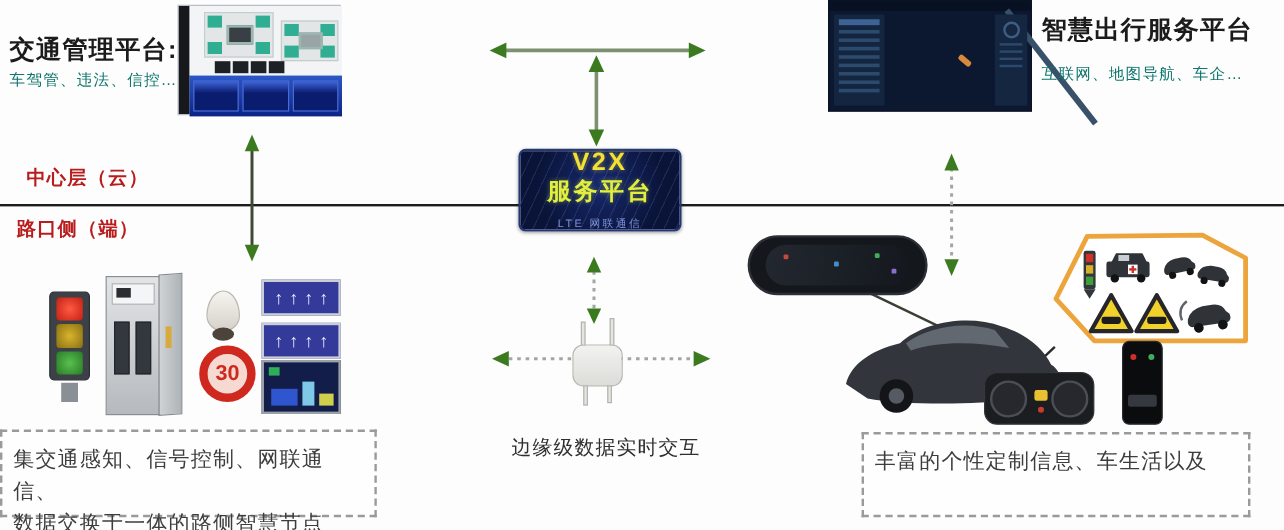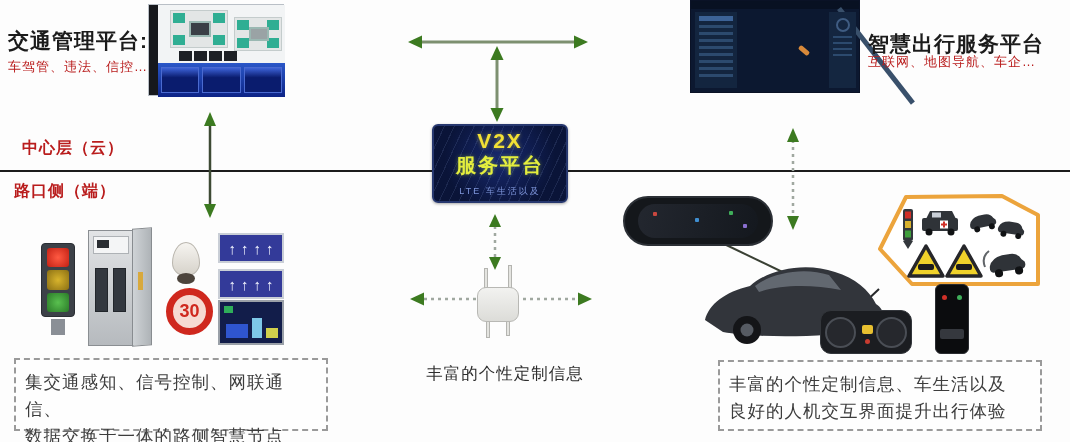--- a/index.html
+++ b/index.html
@@ -14,24 +14,24 @@
   .overlay{position:absolute;left:0;top:0;pointer-events:none;}
 
   
   .divider{left:0;top:170px;width:1070px;height:2px;background:#1c1c1c;}
   .layer-label{font-size:16px;font-weight:600;color:#b91c1c;letter-spacing:1px;}
   .lbl-cloud{left:22px;top:138px;}
   .lbl-road{left:14px;top:181px;}
 
   
   .plat-title{font-size:21px;font-weight:700;color:#1b1b1b;letter-spacing:1px;}
-  .plat-sub{font-size:13px;color:#b91c1c;letter-spacing:1px;}
+  .plat-sub{font-size:13px;color:#0f766e;letter-spacing:1px;}
   .tm-title{left:8px;top:27px;}
   .tm-sub{left:8px;top:58px;}
-  .mb-title{left:868px;top:30px;font-family:Liberation Mono, monospace;}
+  .mb-title{left:868px;top:11px;font-family:Liberation Mono, monospace;}
   .mb-sub{left:868px;top:53px;}
   .toplink{left:392px;top:10px;width:210px;text-align:center;font-size:17px;font-weight:600;color:#242424;letter-spacing:1px;}
 
   
   .tm-shot{left:148px;top:4px;width:136px;height:92px;background:#dfe4e8;border:1px solid #b9bfc6;}
   .tm-strip{left:0;top:0;width:9px;height:100%;background:#16181c;}
   .tm-top{left:9px;top:0;width:127px;height:58px;background:#f2f4f5;}
   .tile{background:#e3e6e6;border:1px solid #c4cccc;}
   .tile .c{position:absolute;width:12px;height:10px;background:#2fae93;}
   .tile .ctr{position:absolute;left:18px;top:10px;width:22px;height:16px;background:#3a3f46;border:2px solid #9ab8b2;}
@@ -50,21 +50,21 @@
   .mb-left i{display:block;height:3px;margin:4px 4px 0;background:#2c4a6e;}
   .mb-left i:first-child{background:#3c6296;height:5px;}
   .mb-road{left:60px;top:-10px;width:120px;height:5px;background:#39506b;transform:rotate(52deg);transform-origin:0 0;left:150px;top:6px;}
   .mb-mark{left:107px;top:47px;width:12px;height:5px;background:#d8893a;transform:rotate(40deg);border-radius:2px;}
   .mb-right{left:138px;top:11px;width:27px;height:76px;background:#142640;}
   .mb-right .ring{margin:6px auto 4px;width:14px;height:14px;border:2px solid #3f5c82;border-radius:50%;}
   .mb-right i{display:block;height:2px;margin:4px 4px 0;background:#2c4a6e;}
 
   
   .v2x{
-    left:432px;top:124px;width:136px;height:79px;border-radius:6px;
+    left:432px;top:124px;width:136px;height:69px;border-radius:6px;
     background:
       repeating-linear-gradient(115deg, rgba(150,175,235,.13) 0 1px, transparent 1px 9px),
       radial-gradient(circle at 50% 42%, #17286e 0%, #0a1438 70%);
     border:2px solid #27386f;
     display:flex;flex-direction:column;align-items:center;justify-content:center;
     box-shadow:0 1px 3px rgba(0,0,0,.35);
   }
   .v2x-l1{font-size:21px;font-weight:700;color:#f2e035;letter-spacing:2px;line-height:1.1;text-shadow:0 0 4px rgba(242,224,53,.5);}
   .v2x-l2{font-size:20px;font-weight:700;color:#e4ee3e;letter-spacing:2px;line-height:1.2;text-shadow:0 0 4px rgba(200,238,62,.45);}
   .v2x-l3{margin-top:8px;font-size:9px;color:#7d94d8;letter-spacing:2px;}
@@ -105,21 +105,21 @@
   
   .rsu{left:477px;top:268px;width:42px;height:70px;}
   .rsu .ant{position:absolute;width:4px;background:#e4e4e0;border:1px solid #b4b4b0;}
   .rsu .a1{left:7px;top:0;height:21px;} .rsu .a2{right:7px;top:-3px;height:24px;}
   .rsu .a3{left:9px;bottom:0;height:19px;} .rsu .a4{right:9px;bottom:2px;height:17px;}
   .rsu .body{position:absolute;left:0;top:19px;width:42px;height:35px;background:linear-gradient(180deg,#f2f2f0,#dcdcd8);border:1px solid #b8b8b4;border-radius:9px;}
 
   
   .mid-caption{left:403px;top:358px;width:204px;text-align:center;font-size:16.5px;color:#2e2e2e;font-weight:500;line-height:1.85;letter-spacing:1px;}
   .dashed-box{border:2px dashed #9a9a9a;padding:9px 9px;font-size:17.5px;color:#3d3d3d;font-weight:500;line-height:1.55;letter-spacing:1px;background:#fefefe;}
-  .box-left{left:14px;top:358px;width:314px;height:73px;}
+  .box-left{left:0;top:358px;width:314px;height:73px;}
   .box-right{left:718px;top:360px;width:324px;height:71px;}
 
   
   .mirror{left:623px;top:196px;width:150px;height:50px;background:#14171b;border:2px solid #2c3036;border-radius:26px;}
   .mirror .scr{position:absolute;left:13px;top:6px;right:13px;bottom:6px;background:linear-gradient(100deg,#23272f,#14181e);border-radius:18px;}
   .mirror .d{position:absolute;width:4px;height:4px;border-radius:1px;}
   .mirror .d1{left:28px;top:14px;background:#c8473f;}
   .mirror .d2{left:70px;top:20px;background:#3f8ed0;}
   .mirror .d3{left:104px;top:13px;background:#3fae5a;}
   .mirror .d4{left:118px;top:26px;background:#8a6fd0;}
@@ -202,21 +202,21 @@
         <i></i>
         <i></i>
     </div>
   </div>
   <div class="abs plat-title mb-title">智慧出行服务平台</div>
   <div class="abs plat-sub mb-sub">互联网、地图导航、车企…</div>
 
   <div class="abs v2x">
     <div class="v2x-l1">V2X</div>
     <div class="v2x-l2">服务平台</div>
-    <div class="v2x-l3">LTE 车生活以及</div>
+    <div class="v2x-l3">LTE 网联通信</div>
   </div>
 
   <svg class="overlay" width="1070" height="442">
 
     <g>
       <line x1="420" y1="42" x2="576" y2="42" stroke="#7d9070" stroke-width="3"></line>
       <polygon points="408,42 422,35.5 422,48.5" fill="#3c7a20"></polygon>
       <polygon points="588,42 574,35.5 574,48.5" fill="#3c7a20"></polygon>
     </g>
 
@@ -296,29 +296,28 @@
 
   <div class="abs rsu">
     <div class="ant a1"></div>
       <div class="ant a2"></div>
       <div class="ant a3"></div>
       <div class="ant a4"></div>
     <div class="body"></div>
   </div>
 
   <div class="abs mid-caption">
-    <div>丰富的个性定制信息</div>
+    <div>边缘级数据实时交互</div>
   </div>
   <div class="abs dashed-box box-left">
     <div>集交通感知、信号控制、网联通信、</div>
     <div>数据交换于一体的路侧智慧节点</div>
   </div>
   <div class="abs dashed-box box-right">
     <div>丰富的个性定制信息、车生活以及</div>
-    <div>良好的人机交互界面提升出行体验</div>
   </div>
 
   <div class="abs mirror">
     <div class="scr"></div>
       <div class="d d1"></div>
       <div class="d d2"></div>
       <div class="d d3"></div>
       <div class="d d4"></div>
   </div>
 

